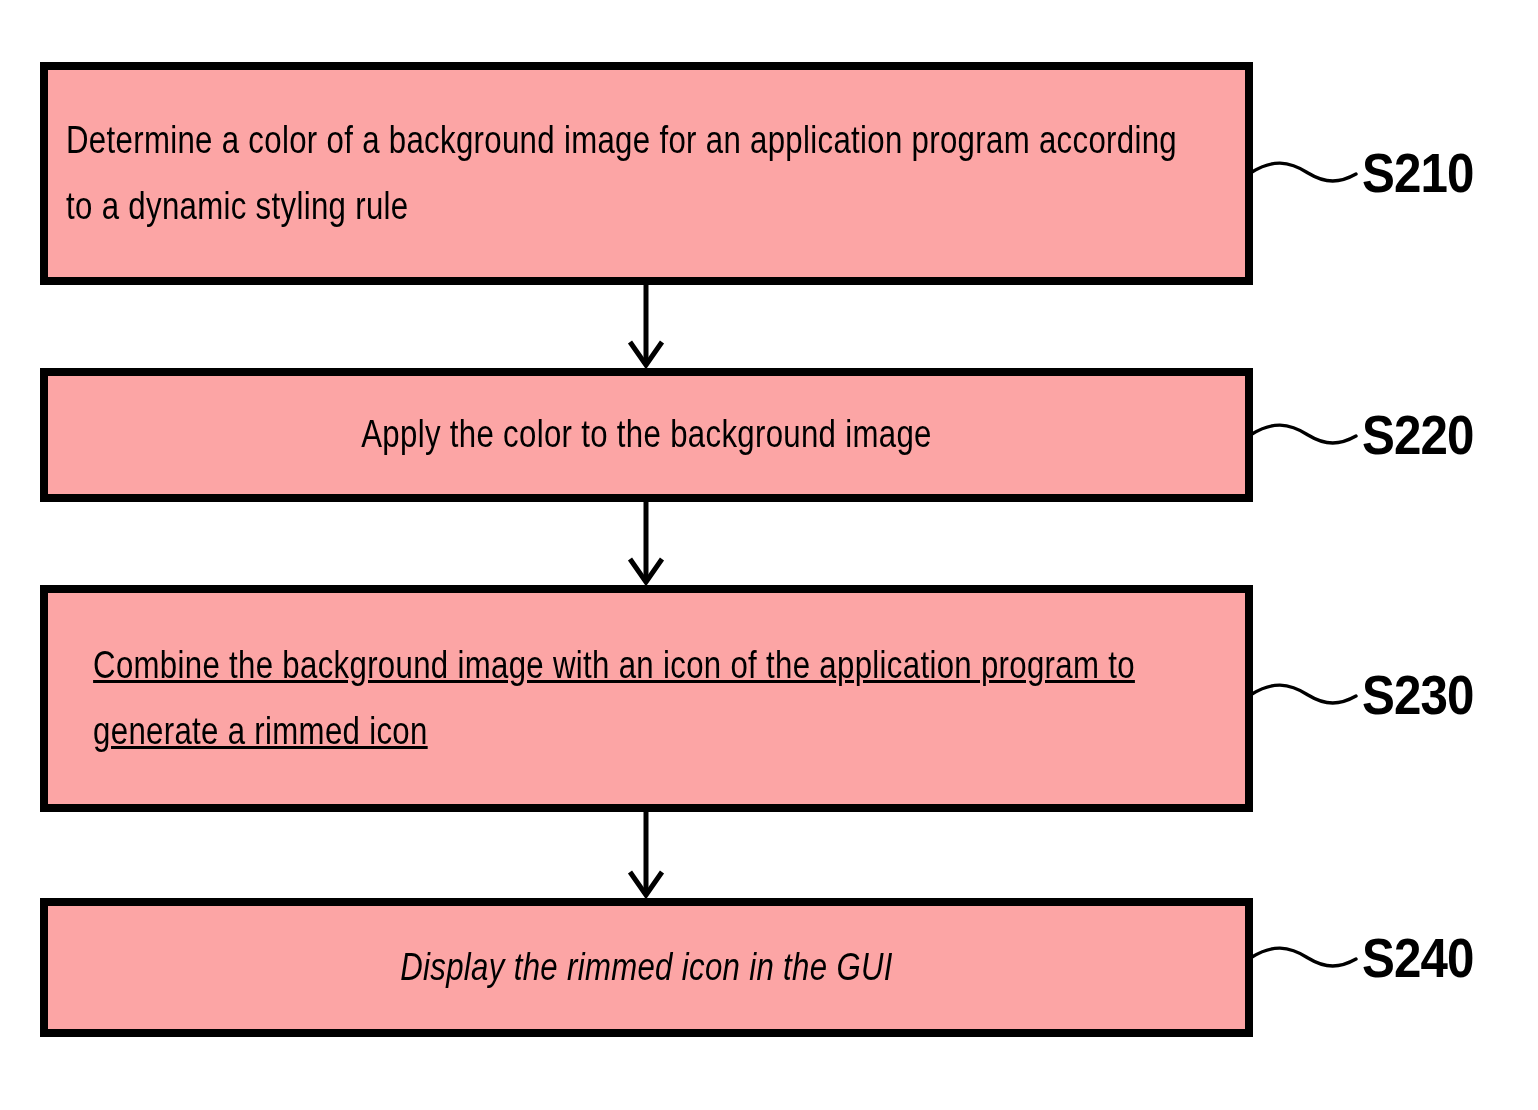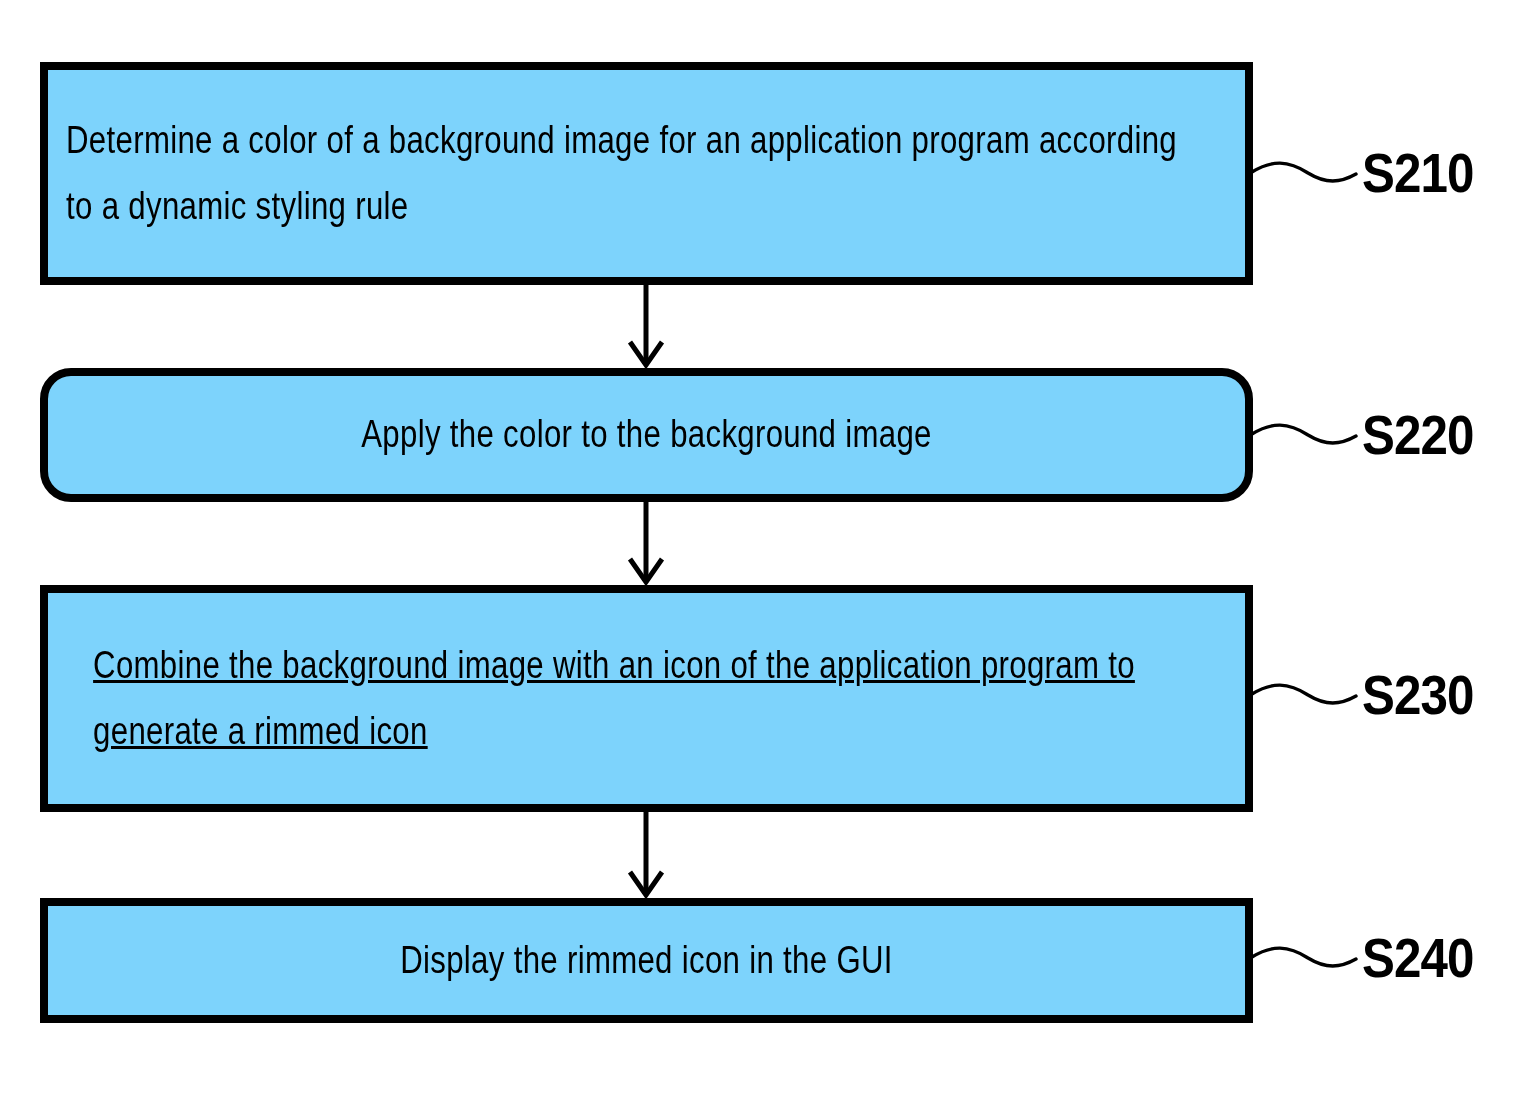--- a/index.html
+++ b/index.html
@@ -15,44 +15,44 @@
     position: relative;
     width: 1538px;
     height: 1110px;
     background: #ffffff;
     overflow: hidden;
   }
   .flow-box {
     position: absolute;
     box-sizing: border-box;
     border: 8px solid #000000;
-    background: #7dd3fc;
+    background: #fca5a5;
     display: flex;
     flex-direction: column;
     justify-content: center;
   }
   .box-text {
     font-family: "Liberation Sans Narrow", "Liberation Sans", sans-serif;
     font-size: 38px;
     line-height: 1.72;
     color: #000000;
     letter-spacing: 0.4px;
     transform: scaleX(0.82);
     transform-origin: left center;
     white-space: pre;
   }
   .box-text.centered {
     transform-origin: center center;
     text-align: center;
   }
   
   #box-s210 { left: 40px;  top: 62px;   width: 1213px; height: 223px; }
-  #box-s220 { left: 40px;  top: 368px;  width: 1213px; height: 134px; border-radius: 31px; }
+  #box-s220 { left: 40px;  top: 368px;  width: 1213px; height: 134px; }
   #box-s230 { left: 40px;  top: 585px;  width: 1213px; height: 227px; text-decoration: underline; }
-  #box-s240 { left: 40px;  top: 898px;  width: 1213px; height: 125px; }
+  #box-s240 { left: 40px;  top: 898px;  width: 1213px; height: 139px; font-style: italic; }
 
   #box-s210 .box-text { padding-left: 22px; }
   #box-s230 .box-text { padding-left: 55px; }
 
   
   .arrow {
     position: absolute;
     left: 600px;
     width: 100px;
   }

